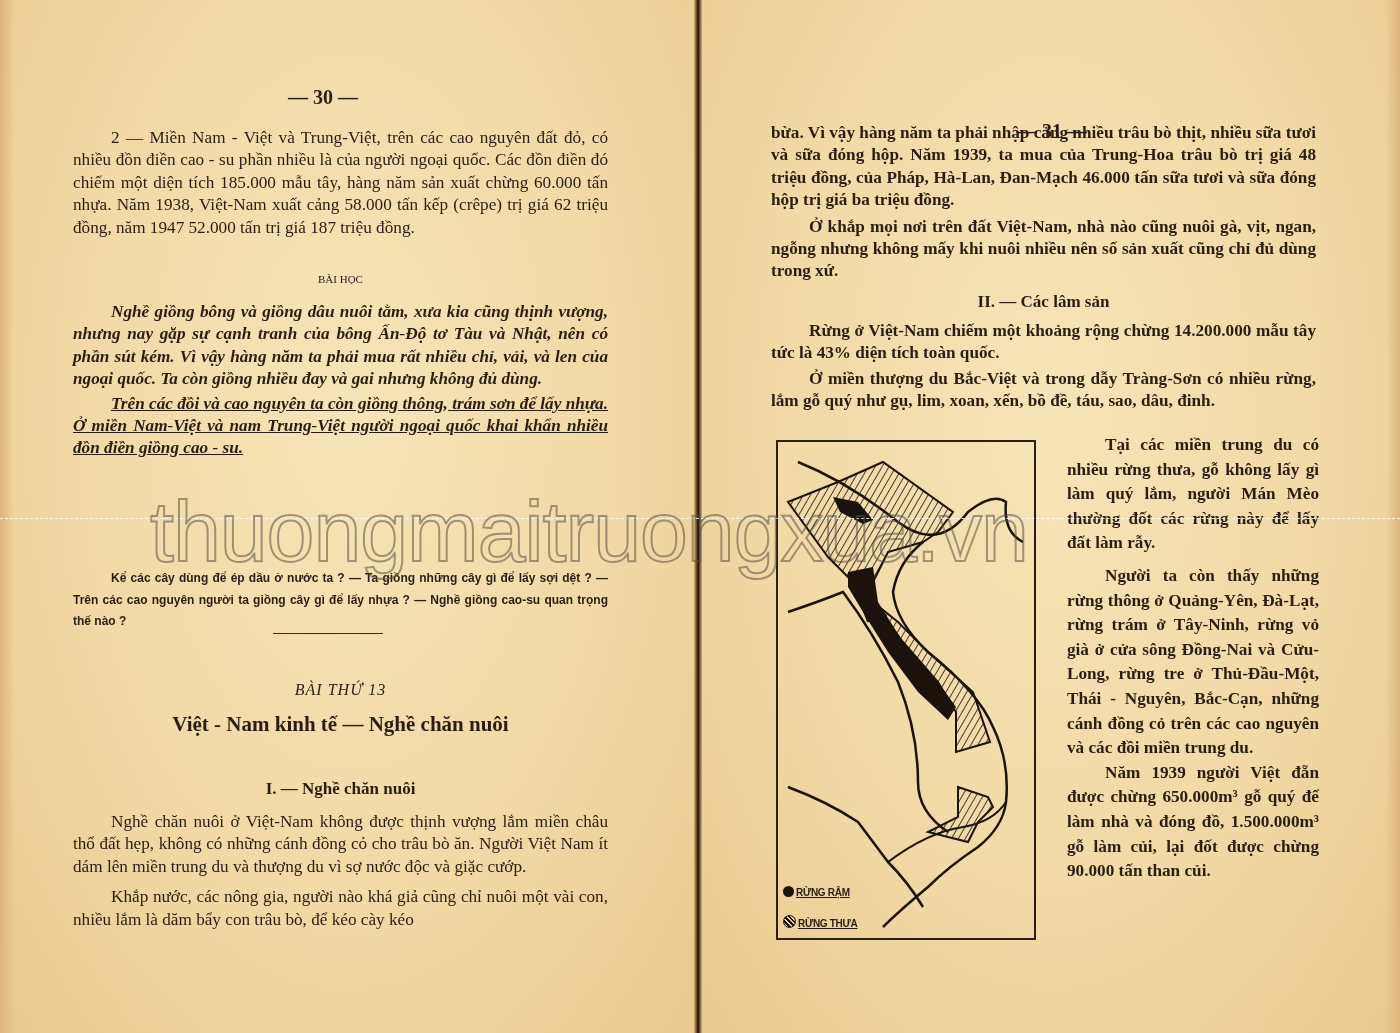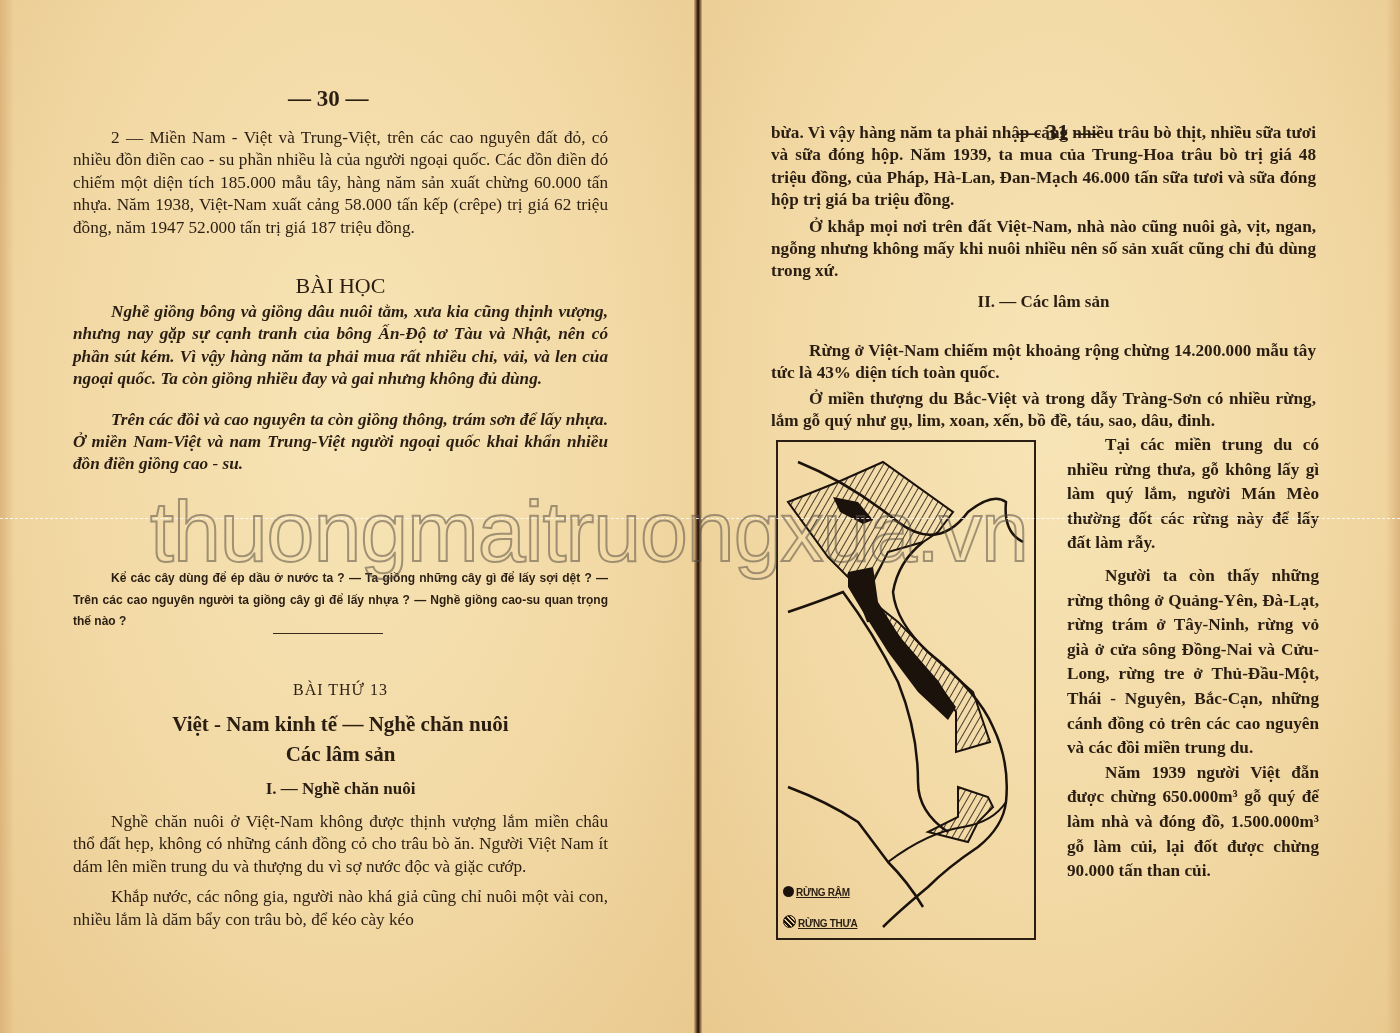--- a/index.html
+++ b/index.html
@@ -19,21 +19,21 @@
   .page.right { left:700px; width:700px; }
   .gutter {
     position:absolute; left:694px; top:0; width:8px; height:1033px;
     background:linear-gradient(to right, #d9b27a, #3a2214 45%, #2a160c 55%, #d9b27a);
   }
   .edge-left { position:absolute; left:0; top:0; width:14px; height:1033px;
     background:linear-gradient(to right,#dcb47c,transparent); }
   .edge-right { position:absolute; right:0; top:0; width:14px; height:1033px;
     background:linear-gradient(to left,#dcb47c,transparent); }
 
-  .pagenum { position:absolute; font-weight:bold; font-size:23px; font-family:"Liberation Serif", serif; }
+  .pagenum { position:absolute; font-weight:bold; font-size:20px; font-family:"Liberation Serif", serif; }
   .text { position:absolute; font-family:"Liberation Serif", serif; font-size:17.2px; line-height:22.4px; text-align:justify; }
   .text p { margin:0; }
   .indent { text-indent:38px; }
   .heading { position:absolute; text-align:center; font-family:"Liberation Serif", serif; }
   .italic { font-style:italic; }
   .bold { font-weight:bold; }
   .small { font-size:12px; line-height:21.5px; font-weight:bold; font-family:"Liberation Sans", sans-serif; }
   .rule { position:absolute; height:1px; background:#3a2a1c; }
 
   .map-box { position:absolute; left:776px; top:440px; width:256px; height:496px; border:2px solid #2a1d12; }
@@ -59,54 +59,53 @@
   <div class="gutter"></div>
   <div class="edge-left"></div>
   <div class="edge-right"></div>
 
   <div class="pagenum" style="left:288px; top:86px;">— 30 —</div>
 
   <div class="text" style="left:73px; top:127px; width:535px;">
     <p class="indent">2 — Miền Nam - Việt và Trung-Việt, trên các cao nguyên đất đỏ, có nhiều đồn điền cao - su phần nhiều là của người ngoại quốc. Các đồn điền đó chiếm một diện tích 185.000 mẫu tây, hàng năm sản xuất chừng 60.000 tấn nhựa. Năm 1938, Việt-Nam xuất cảng 58.000 tấn kếp (crêpe) trị giá 62 triệu đồng, năm 1947 52.000 tấn trị giá 187 triệu đồng.</p>
   </div>
 
-  <div class="heading" style="left:73px; top:273px; width:535px; font-size:22px;">BÀI HỌC</div>
+  <div class="heading" style="left:73px; top:273px; width:535px; font-size:11px;">BÀI HỌC</div>
 
   <div class="text italic bold" style="left:73px; top:299px; width:535px; font-weight:600;">
     <p class="indent" style="margin-top:2px;">Nghề giồng bông và giồng dâu nuôi tằm, xưa kia cũng thịnh vượng, nhưng nay gặp sự cạnh tranh của bông Ấn-Độ tơ Tàu và Nhật, nên có phần sút kém. Vì vậy hàng năm ta phải mua rất nhiều chỉ, vải, và len của ngoại quốc. Ta còn giồng nhiều đay và gai nhưng không đủ dùng.</p>
-    <p class="indent" style="margin-top:18px;">Trên các đồi và cao nguyên ta còn giồng thông, trám sơn để lấy nhựa. Ở miền Nam-Việt và nam Trung-Việt người ngoại quốc khai khẩn nhiều đồn điền giồng cao - su.</p>
+    <p class="indent" style="margin-top:2px;text-decoration:underline;">Trên các đồi và cao nguyên ta còn giồng thông, trám sơn để lấy nhựa. Ở miền Nam-Việt và nam Trung-Việt người ngoại quốc khai khẩn nhiều đồn điền giồng cao - su.</p>
   </div>
 
 
   <div class="text small" style="left:73px; top:568px; width:535px;">
     <p class="indent">Kể các cây dùng để ép dầu ở nước ta ? — Ta giồng những cây gì để lấy sợi dệt ? — Trên các cao nguyên người ta giồng cây gì để lấy nhựa ? — Nghề giồng cao-su quan trọng thế nào ?</p>
   </div>
 
   <div class="rule" style="left:273px; top:633px; width:110px;"></div>
 
-  <div class="heading" style="left:73px; top:681px; width:535px; font-size:16px; letter-spacing:1px;">BÀI  THỨ  13</div>
+  <div class="heading" style="left:73px; top:681px; width:535px; font-size:16px; letter-spacing:1px;font-style:italic;">BÀI  THỨ  13</div>
   <div class="heading bold" style="left:73px; top:712px; width:535px; font-size:21px;">Việt - Nam  kinh  tế — Nghề  chăn  nuôi</div>
-  <div class="heading bold" style="left:73px; top:742px; width:535px; font-size:21px;">Các  lâm  sản</div>
   <div class="heading bold" style="left:73px; top:779px; width:535px; font-size:17px;">I. — Nghề  chăn  nuôi</div>
 
   <div class="text" style="left:73px; top:811px; width:535px;">
     <p class="indent">Nghề chăn nuôi ở Việt-Nam không được thịnh vượng lắm miền châu thổ đất hẹp, không có những cánh đồng cỏ cho trâu bò ăn. Người Việt Nam ít dám lên miền trung du và thượng du vì sợ nước độc và giặc cướp.</p>
     <p class="indent" style="margin-top:8px;">Khắp nước, các nông gia, người nào khá giả cũng chỉ nuôi một vài con, nhiều lắm là dăm bẩy con trâu bò, để kéo cày kéo</p>
   </div>
 
   <div class="pagenum" style="left:1017px; top:86px;margin-top:34px;">— 31 —</div>
 
   <div class="text bold" style="left:771px; top:122px; width:545px;">
     <p>bừa. Vì vậy hàng năm ta phải nhập cảng nhiều trâu bò thịt, nhiều sữa tươi và sữa đóng hộp. Năm 1939, ta mua của Trung-Hoa trâu bò trị giá 48 triệu đồng, của Pháp, Hà-Lan, Đan-Mạch 46.000 tấn sữa tươi và sữa đóng hộp trị giá ba triệu đồng.</p>
     <p class="indent" style="margin-top:4px;">Ở khắp mọi nơi trên đất Việt-Nam, nhà nào cũng nuôi gà, vịt, ngan, ngỗng nhưng không mấy khi nuôi nhiều nên số sản xuất cũng chỉ đủ dùng trong xứ.</p>
   </div>
 
   <div class="heading bold" style="left:771px; top:292px; width:545px; font-size:17px;">II. — Các lâm sản</div>
 
-  <div class="text bold" style="left:771px; top:320px; width:545px;margin-top:20px;">
+  <div class="text bold" style="left:771px; top:320px; width:545px;">
     <p class="indent">Rừng ở Việt-Nam chiếm một khoảng rộng chừng 14.200.000 mẫu tây tức là 43% diện tích toàn quốc.</p>
     <p class="indent" style="margin-top:3px;">Ở miền thượng du Bắc-Việt và trong dẫy Tràng-Sơn có nhiều rừng, lắm gỗ quý như gụ, lim, xoan, xến, bồ đề, táu, sao, dâu, đinh.</p>
   </div>
 
   <div class="text bold" style="left:1067px; top:433px; width:252px; line-height:24.6px;">
     <p class="indent">Tại các miền trung du có nhiều rừng thưa, gỗ không lấy gì làm quý lắm, người Mán Mèo thường đốt các rừng này để lấy đất làm rẫy.</p>
     <p class="indent" style="margin-top:8px;">Người ta còn thấy những rừng thông ở Quảng-Yên, Đà-Lạt, rừng trám ở Tây-Ninh, rừng vỏ già ở cửa sông Đồng-Nai và Cửu-Long, rừng tre ở Thủ-Đầu-Một, Thái - Nguyên, Bắc-Cạn, những cánh đồng cỏ trên các cao nguyên và các đồi miền trung du.</p>
     <p class="indent" style="">Năm 1939 người Việt đẵn được chừng 650.000m³ gỗ quý để làm nhà và đóng đồ, 1.500.000m³ gỗ làm củi, lại đốt được chừng 90.000 tấn than củi.</p>
   </div>
 

